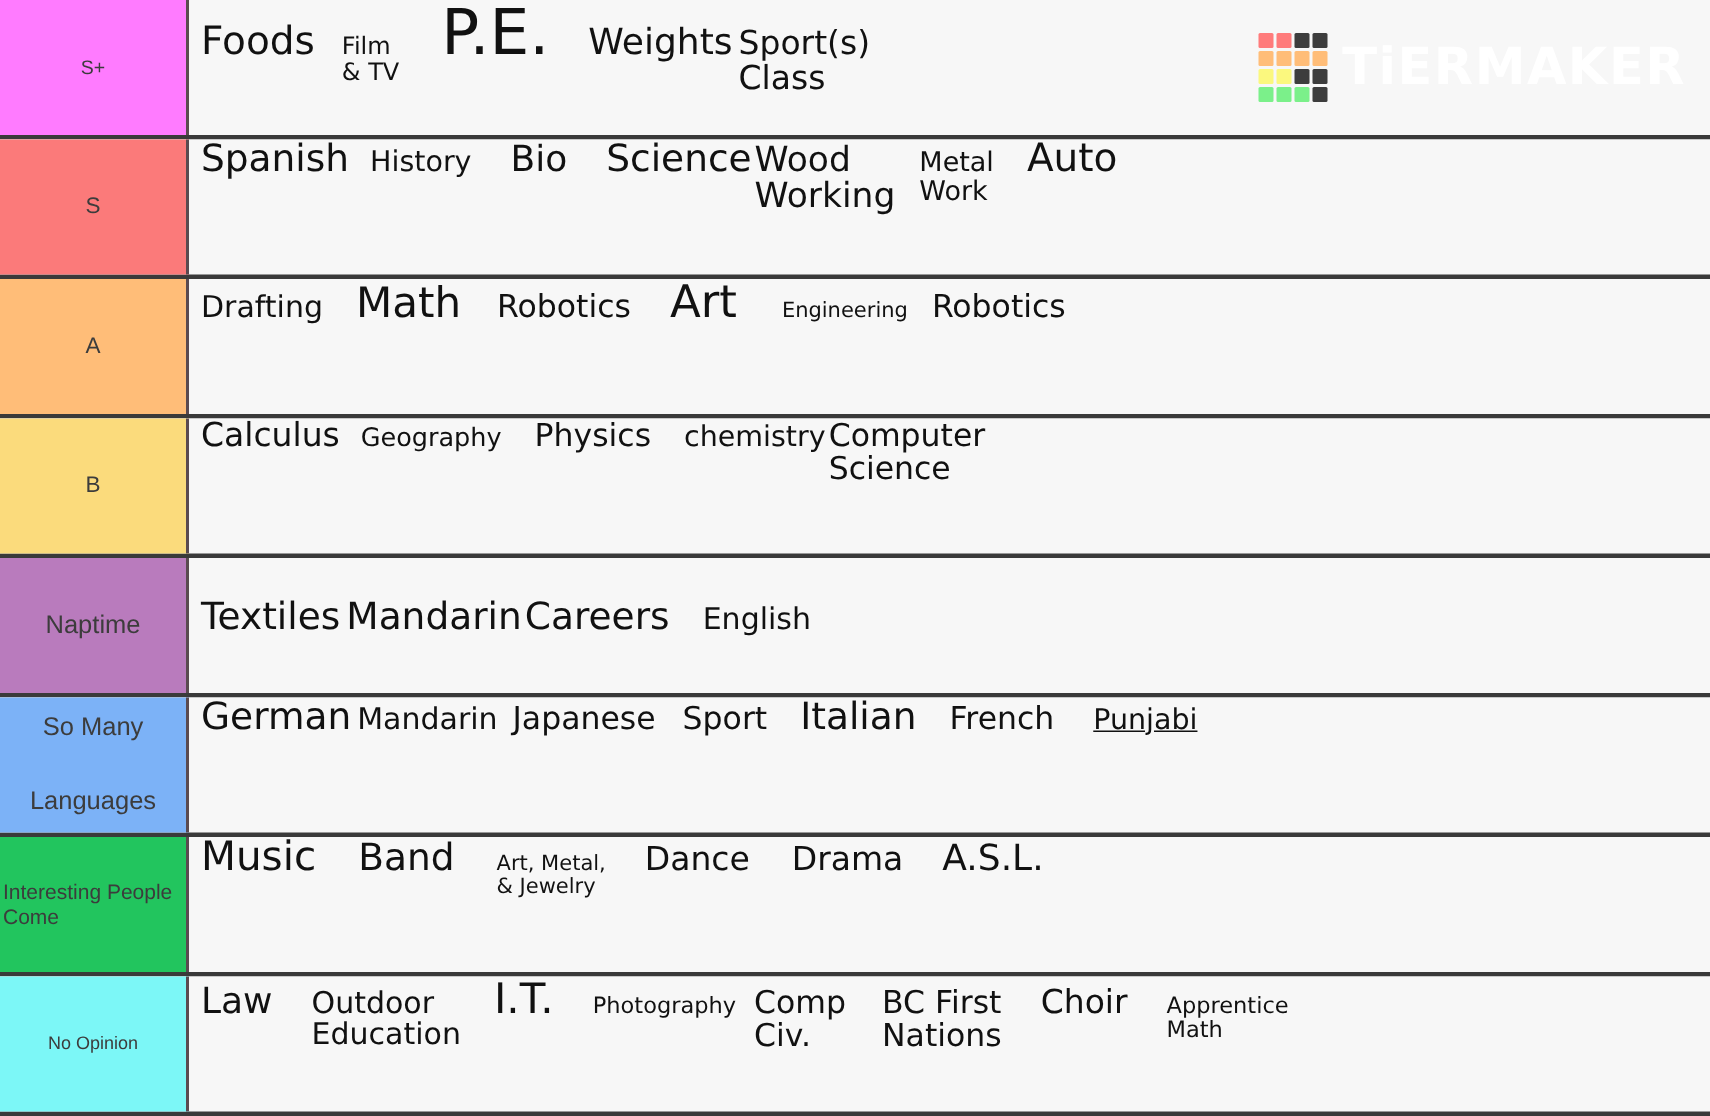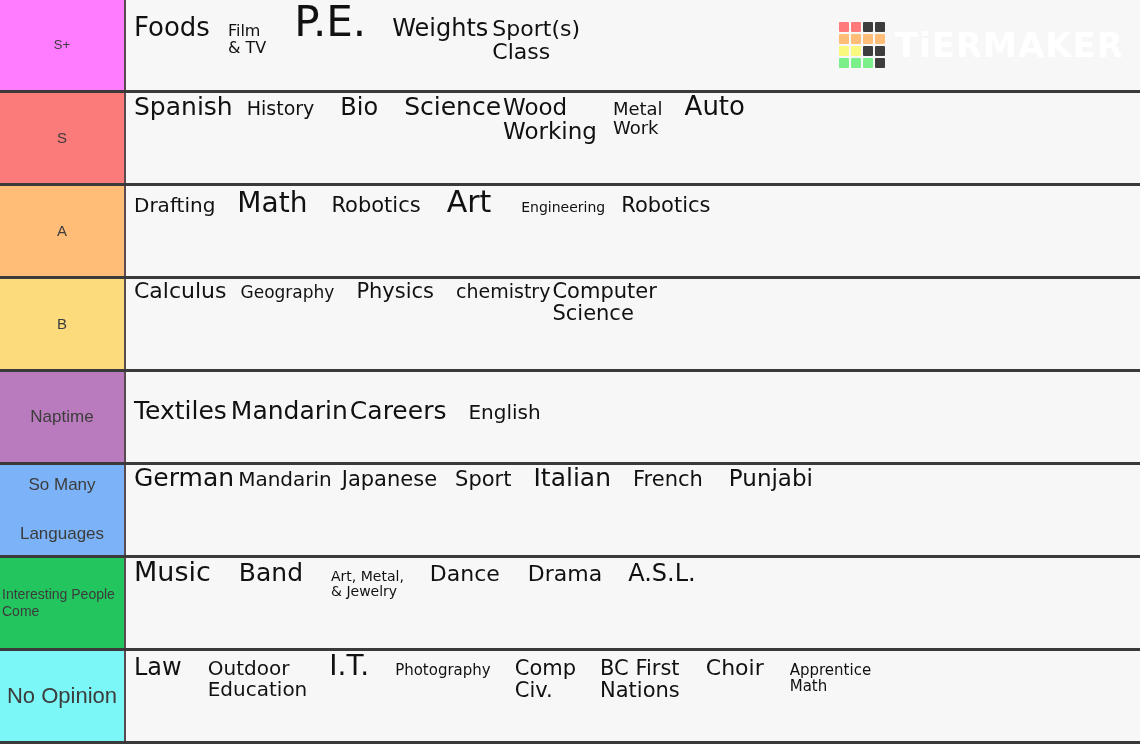--- a/index.html
+++ b/index.html
@@ -218,47 +218,47 @@
 
 Languages</span>
       </div>
       <div class="tier-items">
         <div class="tier-item" style="font-size: 25px; margin-right: 4px;">German</div>
         <div class="tier-item" style="font-size: 20px; margin-right: 10px;">Mandarin</div>
         <div class="tier-item" style="font-size: 21px; margin-right: 18px;">Japanese</div>
         <div class="tier-item" style="font-size: 21px; margin-right: 22px;">Sport</div>
         <div class="tier-item" style="font-size: 25px; margin-right: 22px;">Italian</div>
         <div class="tier-item" style="font-size: 21px; margin-right: 26px;">French</div>
-        <div class="tier-item" style="font-size: 23px;">Punjabi</div>
+        <div class="tier-item" style="font-size: 19px; text-decoration: underline;">Punjabi</div>
       </div>
     </div>
     <div class="tier-row" style="height: 93px; min-height: 93px;">
       <div class="tier-label overflow-label" style="background: #22c55e;">
         <span class="label-text" style="font-size: 14px;">Interesting People Come</span>
       </div>
       <div class="tier-items">
         <div class="tier-item" style="font-size: 27px; margin-right: 28px;">Music</div>
         <div class="tier-item" style="font-size: 25px; margin-right: 28px;">Band</div>
         <div class="tier-item" style="font-size: 14px; margin-right: 26px;">Art, Metal,
 &amp; Jewelry</div>
         <div class="tier-item" style="font-size: 22px; margin-right: 28px;">Dance</div>
         <div class="tier-item" style="font-size: 22px; margin-right: 26px;">Drama</div>
         <div class="tier-item" style="font-size: 24px;">A.S.L.</div>
       </div>
     </div>
     <div class="tier-row" style="height: 93px; min-height: 93px;">
       <div class="tier-label" style="background: rgb(124, 247, 247);">
-        <span class="label-text" style="font-size: 22px;">No Opinion</span>
+        <span class="label-text" style="font-size: 12px;">No Opinion</span>
       </div>
       <div class="tier-items">
         <div class="tier-item" style="font-size: 24px; margin-right: 26px;">Law</div>
         <div class="tier-item" style="font-size: 20px; margin-right: 22px;">Outdoor
 Education</div>
         <div class="tier-item" style="font-size: 28px; margin-right: 26px;">I.T.</div>
-        <div class="tier-item" style="font-size: 15px; margin-right: 24px;">Photography</div>
+        <div class="tier-item" style="font-size: 15px; margin-right: 12px;">Photography</div>
         <div class="tier-item" style="font-size: 21px; margin-right: 24px;">Comp
 Civ.</div>
         <div class="tier-item" style="font-size: 21px; margin-right: 26px;">BC First
 Nations</div>
         <div class="tier-item" style="font-size: 22px; margin-right: 26px;">Choir</div>
         <div class="tier-item" style="font-size: 15px;">Apprentice
 Math</div>
       </div>
     </div>
   </div>

